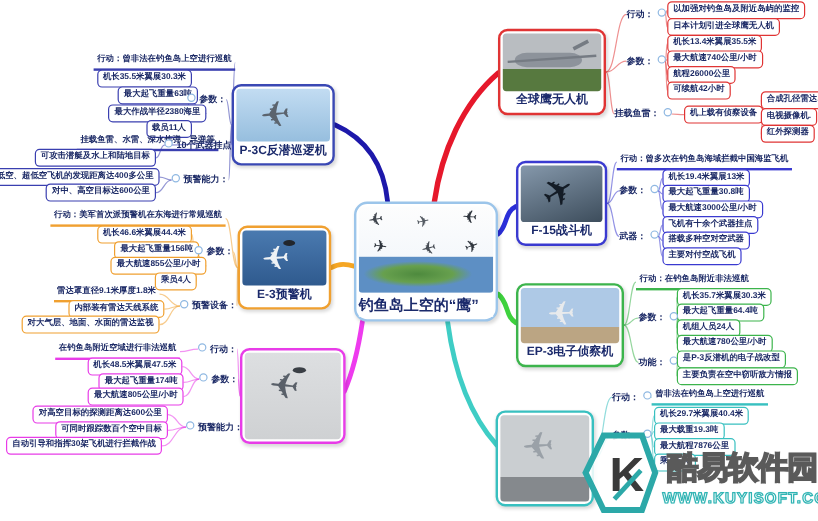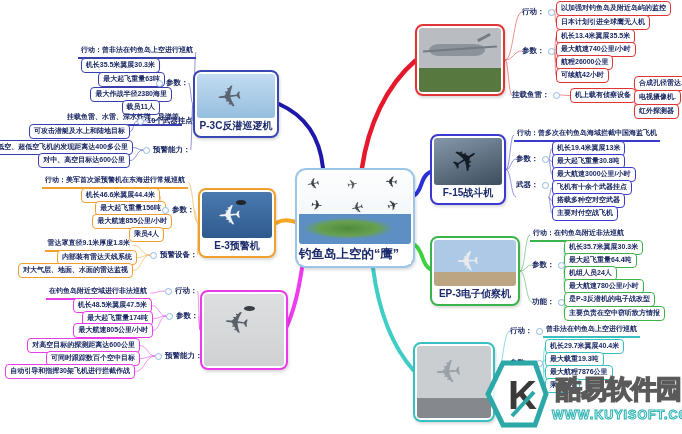--- a/index.html
+++ b/index.html
@@ -3,21 +3,21 @@
 <meta charset="utf-8">
 <style>
   html,body{margin:0;padding:0;background:#fff}
   #stage{position:relative;width:682px;height:434px;background:#fff;overflow:hidden;
          font-family:"Liberation Sans","DejaVu Sans",sans-serif}
   #wires{position:absolute;left:0;top:0;width:682px;height:434px}
   .item{position:absolute;font-weight:bold;font-size:7px;line-height:1.45;color:#1c2a66;
         background:#fff;border:1px solid #888;border-radius:4px;padding:1px 4px 2px;white-space:nowrap;z-index:3}
   .item.u{background:transparent;border:none;border-bottom:2px solid #888;border-radius:0;padding:0 3px 2px}
   .lbl{position:absolute;font-weight:bold;font-size:7.5px;color:#1c2a66;white-space:nowrap;
-       display:flex;align-items:center;gap:3px;z-index:3}
+       display:flex;align-items:flex-start;gap:3px;z-index:3}
   .dot{width:5px;height:5px;border:1px solid #8fb8e2;border-radius:50%;background:#fff;display:inline-block;flex:none}
   .node{position:absolute;background:#fff;border:2.5px solid #888;border-radius:8px;padding:2px;
         box-sizing:border-box;display:flex;flex-direction:column;z-index:4;box-shadow:1px 2px 3px rgba(0,0,0,.15)}
   .photo{flex:1;border-radius:3px;position:relative;overflow:hidden}
   .nlabel{font-weight:bold;font-size:10px;line-height:16px;height:16px;color:#1b2a6b;text-align:center;background:#fff}
   .pl{position:absolute;line-height:1}
   .center-node{z-index:5}
   .cn-title{font-weight:bold;font-size:12.5px;line-height:20px;height:20px;color:#1b2a6b;text-align:left;background:#fff}
   .island{position:absolute;left:0;right:0;bottom:0;height:30px;
           background:radial-gradient(ellipse 62% 55% at 44% 48%, #4e8a3e 0%, #67a04e 42%, rgba(0,0,0,0) 65%), #5d8fc4}
@@ -202,20 +202,21 @@
       <span>预警能力：</span>
     </div>
   <div class="item" id="e767-a2" style="right:547px;top:364px;border-color:#e83ce8">自动引导和指挥30架飞机进行拦截作战</div>
 
   <div class="node" id="n-gh" style="left:415px;top:24px;width:90px;height:72px;border-color:#e03434">
     <div class="photo" style="background:linear-gradient(180deg,#b9bdc1 0 62%,#57793f 62% 100%)">
       <span class="pl" style="left:10px;top:16px;width:56px;height:12px;background:#8d939b;border-radius:10px/6px"></span>
       <span class="pl" style="left:4px;top:20px;width:74px;height:2px;background:#757b83;transform:rotate(-4deg)"></span>
       <span class="pl" style="left:58px;top:8px;width:14px;height:3px;background:#757b83;transform:rotate(-28deg)"></span>
     </div>
+    <div class="nlabel">全球鹰无人机</div>
   </div>
   <div class="lbl" id="gh-lbl-action" style="left:522px;top:7px">
       <span>行动：</span>
       <span class="dot"></span>
     </div>
   <div class="item" id="gh-a0" style="left:556px;top:1px;border-color:#e03434">以加强对钓鱼岛及附近岛屿的监控</div>
   <div class="item" id="gh-a1" style="left:556px;top:15px;border-color:#e03434">日本计划引进全球鹰无人机</div>
   <div class="item" id="gh-p0" style="left:556px;top:29px;border-color:#e03434">机长13.4米翼展35.5米</div>
   <div class="lbl" id="gh-lbl-params" style="left:522px;top:46px">
       <span>参数：</span>
@@ -241,21 +242,21 @@
   </div>
   <div class="item u" id="f15-act" style="left:514px;top:128px;border-color:#3a3ad0">行动：曾多次在钓鱼岛海域拦截中国海监飞机</div>
   <div class="item" id="f15-p0" style="left:552px;top:141px;border-color:#3a3ad0">机长19.4米翼展13米</div>
   <div class="lbl" id="f15-lbl-params" style="left:516px;top:154px">
       <span>参数：</span>
       <span class="dot"></span>
     </div>
   <div class="item" id="f15-p1" style="left:552px;top:154px;border-color:#3a3ad0">最大起飞重量30.8吨</div>
   <div class="item" id="f15-p2" style="left:552px;top:167px;border-color:#3a3ad0">最大航速3000公里/小时</div>
   <div class="item" id="f15-w0" style="left:552px;top:180px;border-color:#3a3ad0">飞机有十余个武器挂点</div>
-  <div class="lbl" id="f15-lbl-weapons" style="left:516px;top:180px">
+  <div class="lbl" id="f15-lbl-weapons" style="left:516px;top:192px">
       <span>武器：</span>
       <span class="dot"></span>
     </div>
   <div class="item" id="f15-w1" style="left:552px;top:193px;border-color:#3a3ad0">搭载多种空对空武器</div>
   <div class="item" id="f15-w2" style="left:552px;top:206px;border-color:#3a3ad0">主要对付空战飞机</div>
 
   <div class="node" id="n-ep3" style="left:430px;top:236px;width:90px;height:70px;border-color:#3cb44c">
     <div class="photo" style="background:linear-gradient(180deg,#aec9e6 0 70%,#bba583 70%)">
       <span class="pl" style="left:22px;top:8px;font-size:28px;color:#e8eaec;transform:scaleX(-1) rotate(2deg)">✈</span>
     </div>

